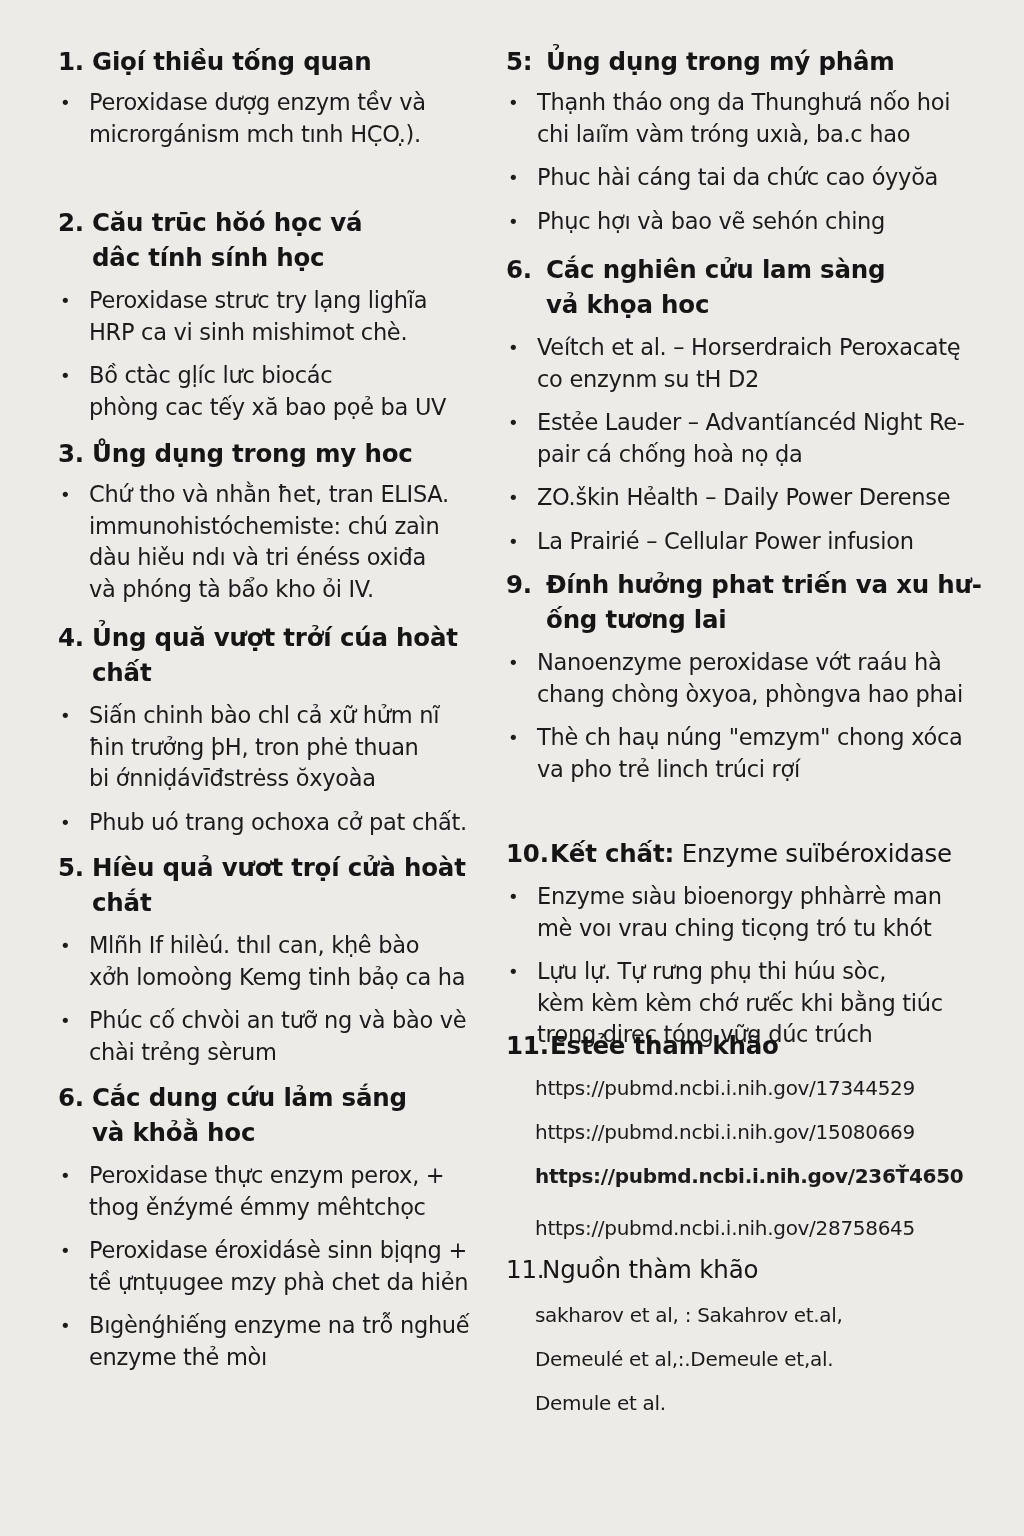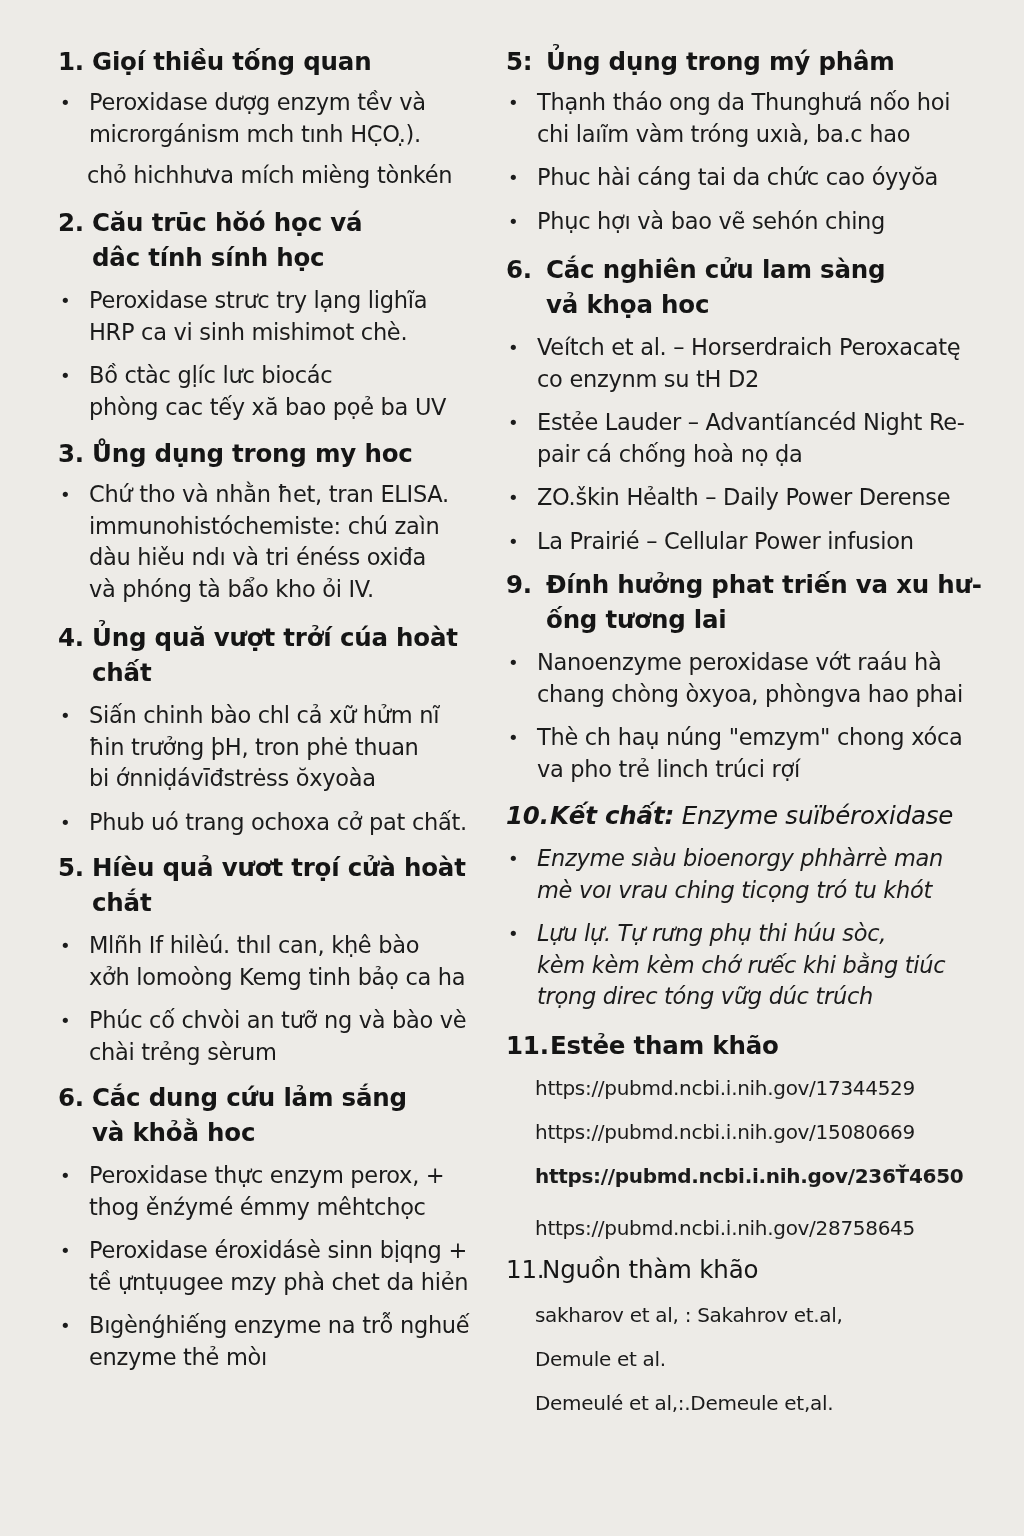--- a/index.html
+++ b/index.html
@@ -81,21 +81,20 @@
   <div class="block" style="top:44px;">
     <div class="heading">
       <span class="num">1.</span>
       <span class="htext" style="white-space:pre-line">Giọí thiều tống quan</span>
     </div>
     <div class="bullet" style="margin-top:8px;">
       <span class="dot">•</span>
       <span class="btext">Peroxidase dượg enzym tềv và
 microrgánism mch tınh HC̣O.̣).</span>
     </div>
-    <div class="plain" style="margin-top:10px;">chỏ hichhưva mích mièng tònkén</div>
   </div>
 
   <div class="block" style="top:205px;">
     <div class="heading">
       <span class="num">2.</span>
       <span class="htext" style="white-space:pre-line">Cău trūc hŏó học vá
 dâc tính sính học</span>
     </div>
     <div class="bullet" style="margin-top:10px;">
       <span class="dot">•</span>
@@ -242,21 +241,21 @@
       <span class="btext">Nanoenzyme peroxidase vớt raáu hà
 chang chòng òxyoa, phòngva hao phai</span>
     </div>
     <div class="bullet" style="margin-top:12px;">
       <span class="dot">•</span>
       <span class="btext">Thè ch haụ núng "emzym" chong xóca
 va pho trẻ linch trúci rợí</span>
     </div>
   </div>
 
-  <div class="block" style="top:798px;font-style:italic;">
+  <div class="block" style="top:836px;">
     <div class="heading">
       <span class="num wide" style="width:44px;">10.</span>
       <span class="htext"><span>Kết chất:</span><span class="normal"> Enzyme suïbéroxidase</span></span>
     </div>
     <div class="bullet" style="margin-top:10px;">
       <span class="dot">•</span>
       <span class="btext">Enzyme sıàu bioenorgy phhàrrè man
 mè voı vrau ching ticọng tró tu khót</span>
     </div>
     <div class="bullet" style="margin-top:12px;">
@@ -277,16 +276,16 @@
     <div class="link" style="margin-top:13px;font-weight:bold;">https://pubmd.ncbi.i.nih.gov/236Ť4650</div>
     <div class="link" style="margin-top:21px;">https://pubmd.ncbi.i.nih.gov/28758645</div>
   </div>
 
   <div class="block" style="top:1252px;">
     <div class="heading light">
       <span class="num wide" style="width:36px;">11.</span>
       <span class="htext">Nguồn thàm khão</span>
     </div>
     <div class="link" style="margin-top:13px;">sakharov et al, : Sakahrov et.al,</div>
+    <div class="link" style="margin-top:13px;">Demeulé et al,:.Demeule et,al.</div>
     <div class="link" style="margin-top:13px;">Demule et al.</div>
-    <div class="link" style="margin-top:13px;">Demeulé et al,:.Demeule et,al.</div>
   </div>
 </div>
 
 </body></html>

